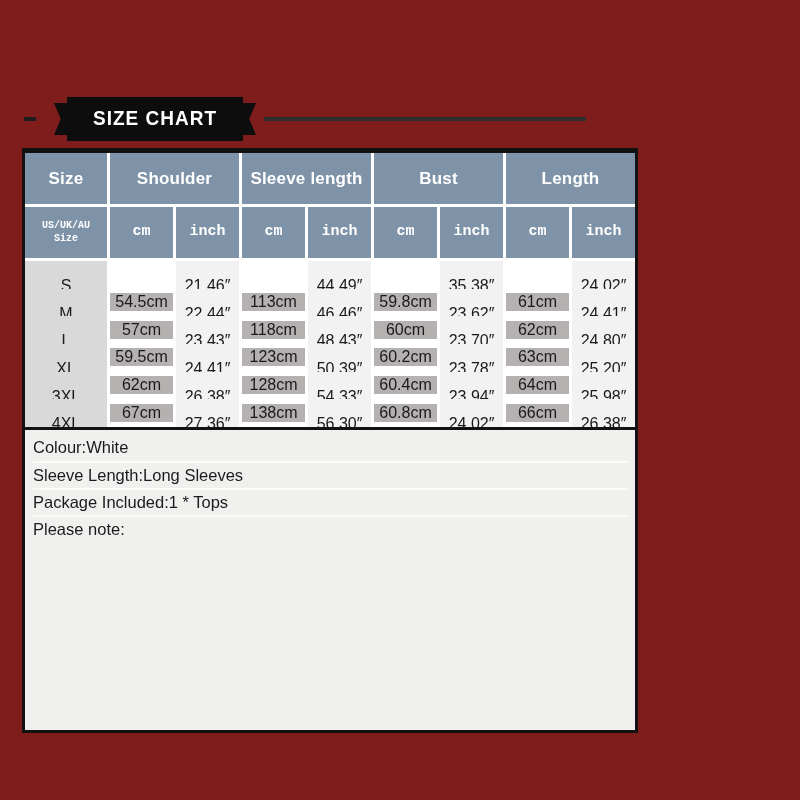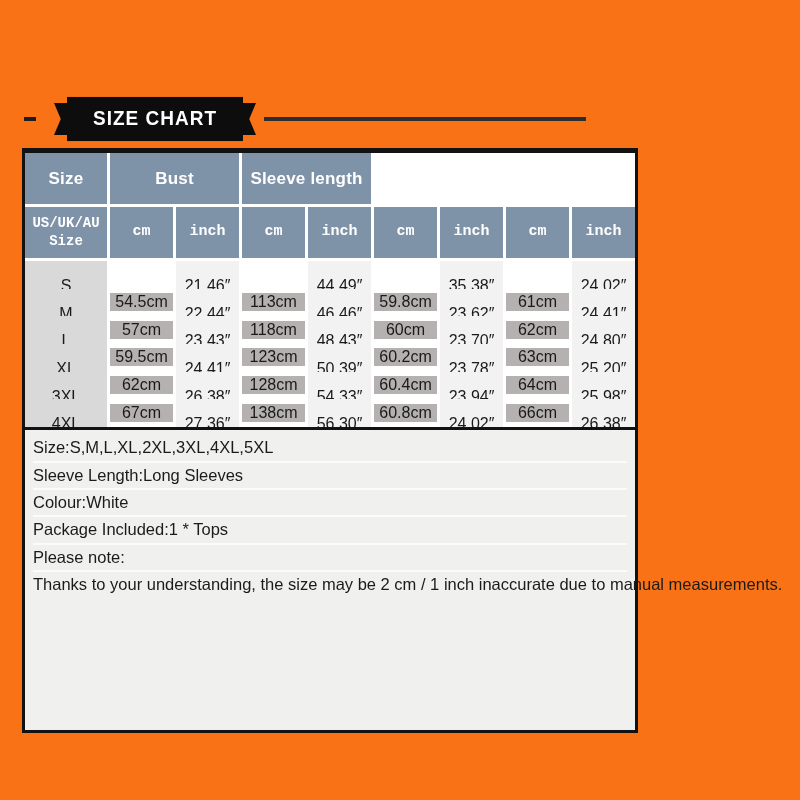--- a/index.html
+++ b/index.html
@@ -1,18 +1,18 @@
 <!DOCTYPE html>
 <html><head>
 <meta charset="utf-8">
 <style>
   * { margin:0; padding:0; box-sizing:border-box; }
   html,body { width:800px; height:800px; background:#ffffff; overflow:hidden;
               font-family:"Liberation Sans", sans-serif; }
-  .page { position:relative; width:800px; height:800px; background:#f97316; }
+  .page { position:relative; width:800px; height:800px; background:#7f1d1d; }
 
   
   .banner-row { position:absolute; left:24px; top:97px; height:44px;
                 display:flex; align-items:center; }
   .dash { width:12px; height:4px; background:#1d1d1d; margin-right:18px; }
   .ribbon { display:flex; align-items:center; height:44px; }
   .tail { width:15px; height:32px; background:#0d0d0d; }
   .tail-l { clip-path: polygon(0 0, 100% 0, 100% 100%, 0 100%, 45% 50%); margin-right:-2px; }
   .tail-r { clip-path: polygon(0 0, 100% 0, 55% 50%, 100% 100%, 0 100%); margin-left:-2px; }
   .ribbon-body { width:176px; height:42px; background:#0d0d0d; color:#fff;
@@ -29,21 +29,21 @@
   .grid5 { display:grid; grid-template-columns:82px repeat(4,1fr); column-gap:3px; }
   .grid9 { display:grid; grid-template-columns:82px repeat(8,1fr); column-gap:3px; }
 
   .hrow1 { height:51px; margin-bottom:3px; }
   .hrow2 { height:51px; margin-bottom:3px; }
   .hcell { background:#7e92a8; color:#ffffff; display:flex; flex-direction:column;
            align-items:center; justify-content:center; text-align:center; }
   .hrow1 .hcell { font-size:17px; font-weight:bold; letter-spacing:.2px; }
   .hrow2 .hcell { font-family:"Liberation Mono","DejaVu Sans Mono",monospace;
                   font-weight:bold; font-size:15px; line-height:1.25; }
-  .hrow2 .hcell .sub-line { font-size:14px; }
+  .hrow2 .hcell .sub-line { font-size:10px; }
 
   .drow { height:24.7px; margin-bottom:3px; }
   .drow:last-child { margin-bottom:0; }
   .cell { display:flex; align-items:center; justify-content:center;
           font-size:16px; color:#1a1a1a; }
   .cell.size { background:#d9d9d9; }
   .cell.cm   { background:#b5b1b1;margin-top:32px; }
   .cell.in   { background:#f2f2f2; }
 
   
@@ -65,22 +65,24 @@
       <div class="ribbon-body">SIZE CHART</div>
       <div class="tail tail-r"></div>
     </div>
     <div class="banner-line"></div>
   </div>
 
   <div class="frame">
 
     <div class="hrow1 grid5">
       <div class="hcell">Size</div>
+      <div class="hcell">Shoulder</div>
+      <div class="hcell">Sleeve length</div>
       <div class="hcell">Bust</div>
-      <div class="hcell">Sleeve length</div>
+      <div class="hcell">Length</div>
     </div>
 
     <div class="hrow2 grid9">
       <div class="hcell">
         <span class="sub-line">US/UK/AU</span>
         <span class="sub-line">Size</span>
       </div>
       <div class="hcell">cm</div>
       <div class="hcell">inch</div>
       <div class="hcell">cm</div>
@@ -159,22 +161,20 @@
       <div class="cell cm">143cm</div>
       <div class="cell in">56.30″</div>
       <div class="cell cm">61cm</div>
       <div class="cell in">24.02″</div>
       <div class="cell cm">67cm</div>
       <div class="cell in">26.38″</div>
     </div>
 
 
     <div class="notes">
-      <div class="note-line">Size:S,M,L,XL,2XL,3XL,4XL,5XL</div>
+      <div class="note-line">Colour:White</div>
       <div class="note-line">Sleeve Length:Long Sleeves</div>
-      <div class="note-line">Colour:White</div>
       <div class="note-line">Package Included:1 * Tops</div>
       <div class="note-line">Please note:</div>
-      <div class="note-line">Thanks to your understanding, the size may be 2 cm / 1 inch inaccurate due to manual measurements.</div>
     </div>
 
   </div>
 </div>
 
 </body></html>

